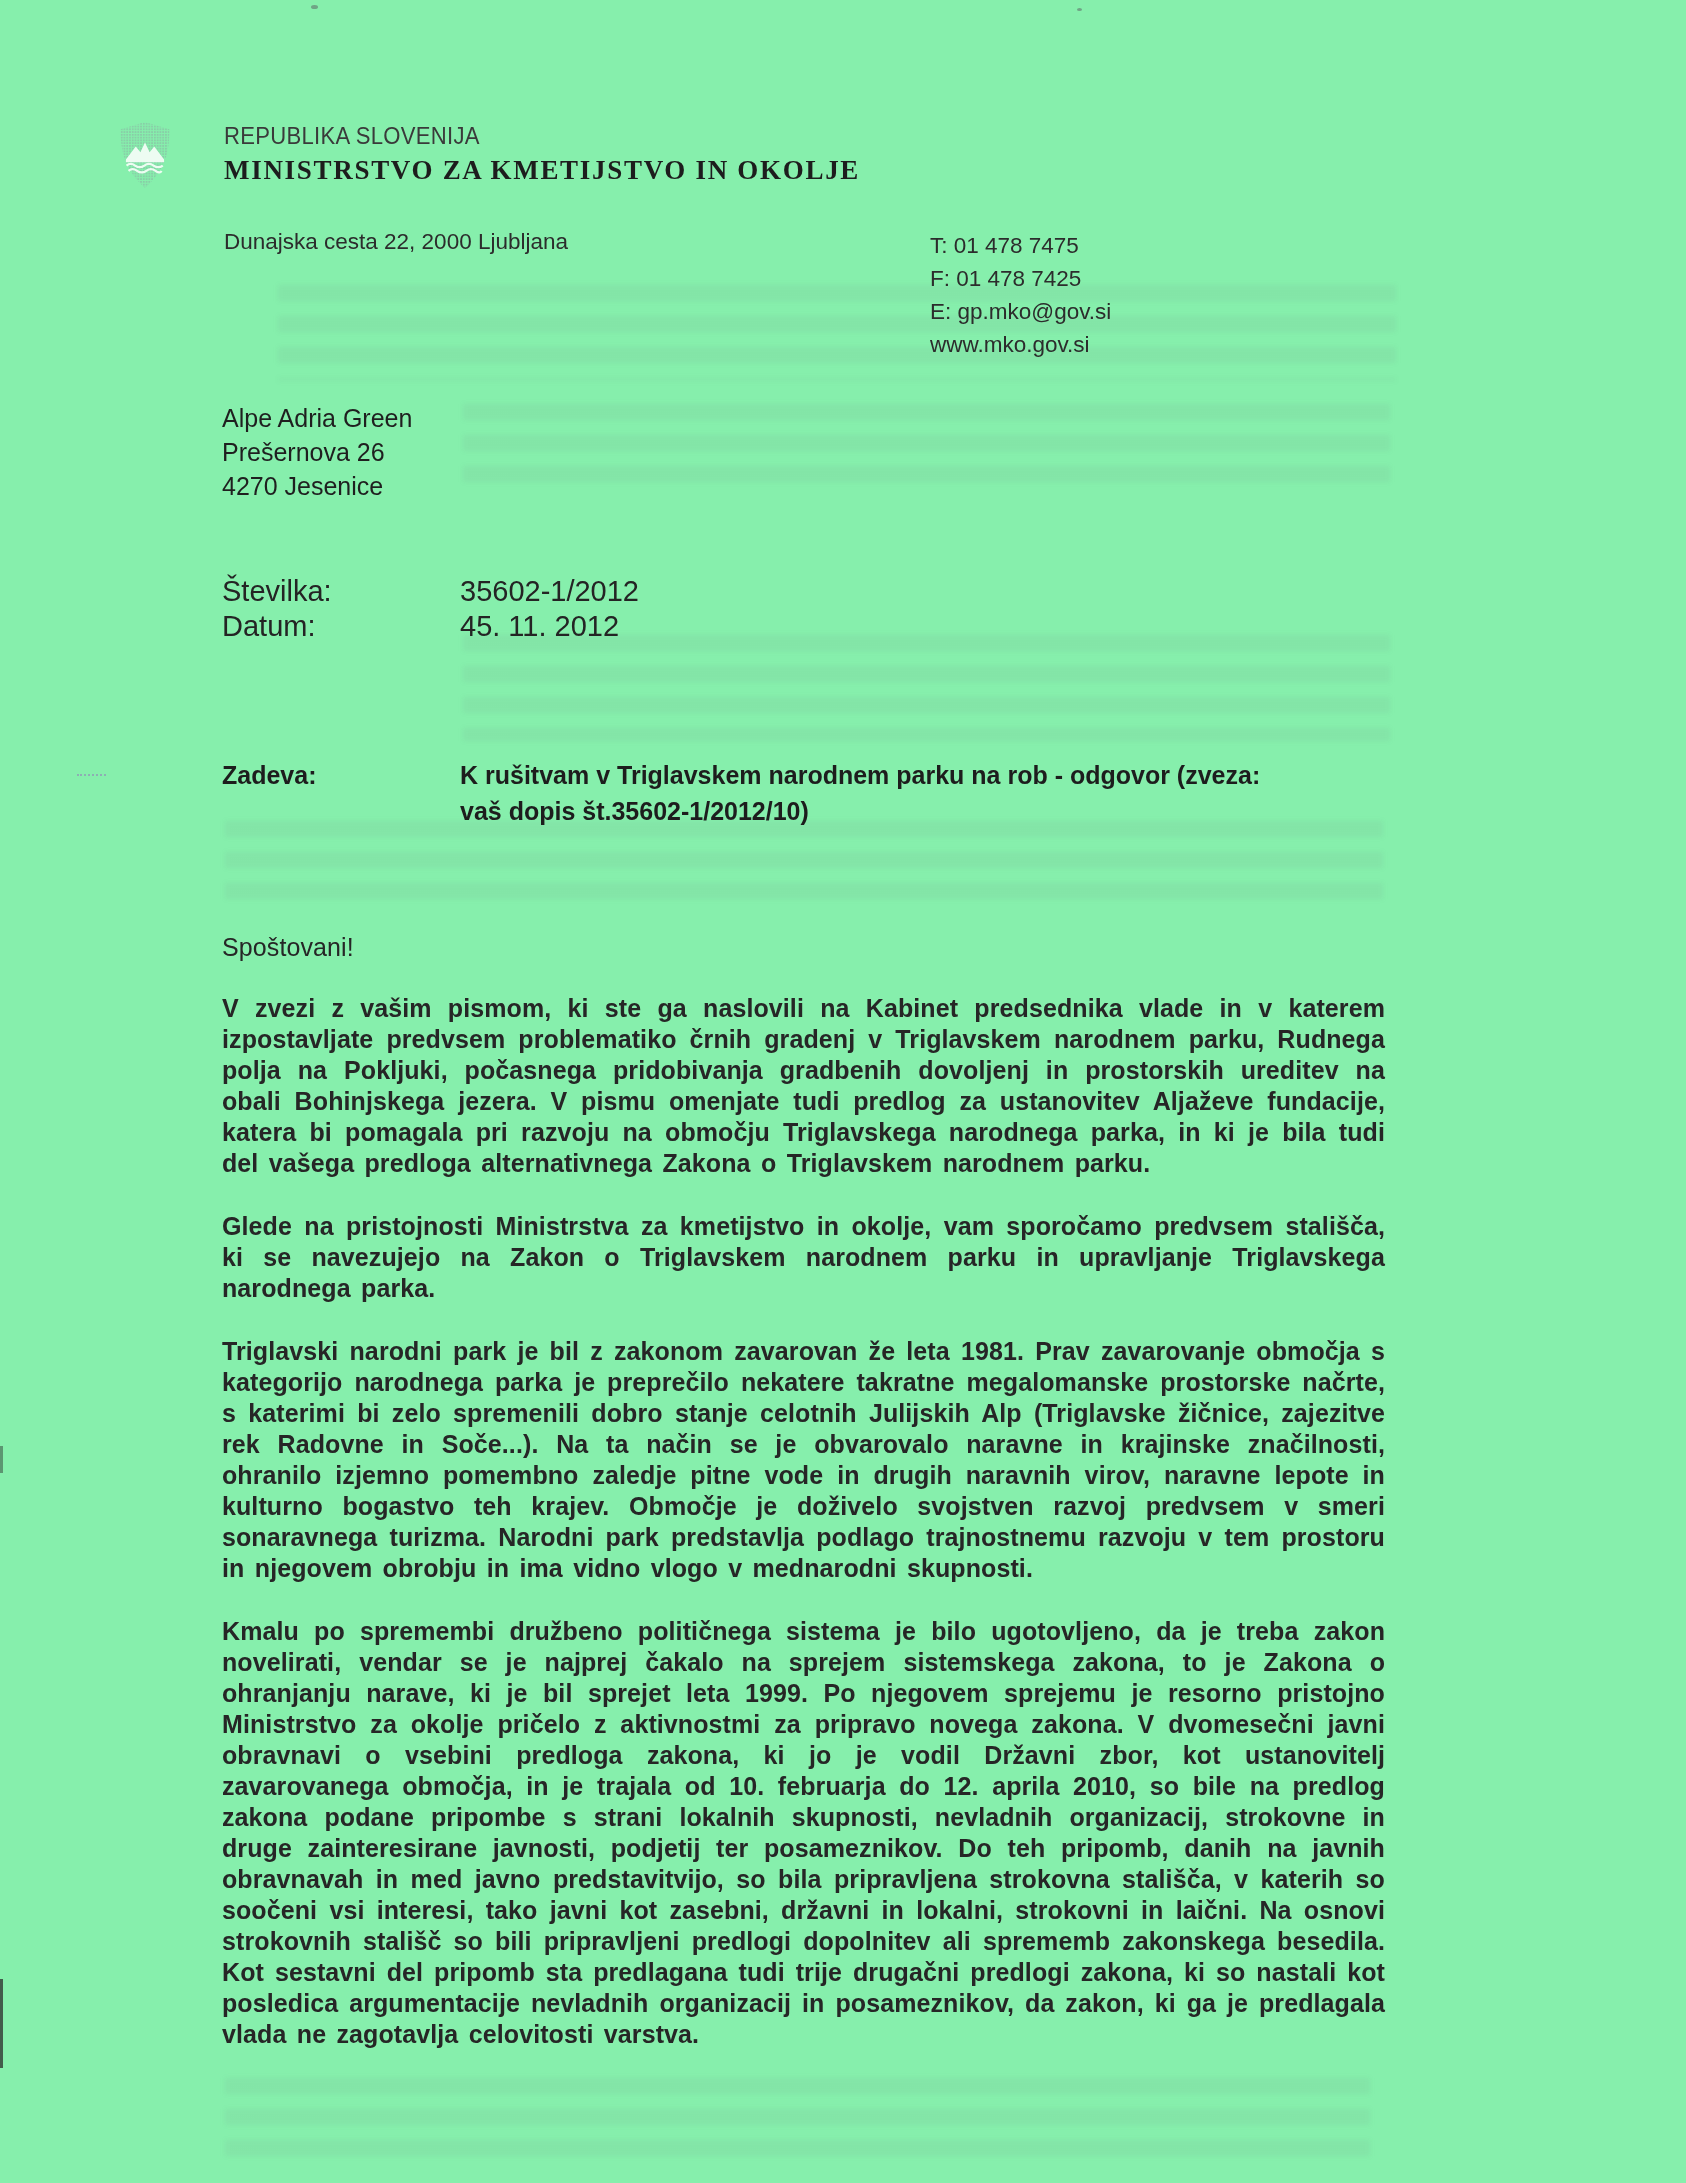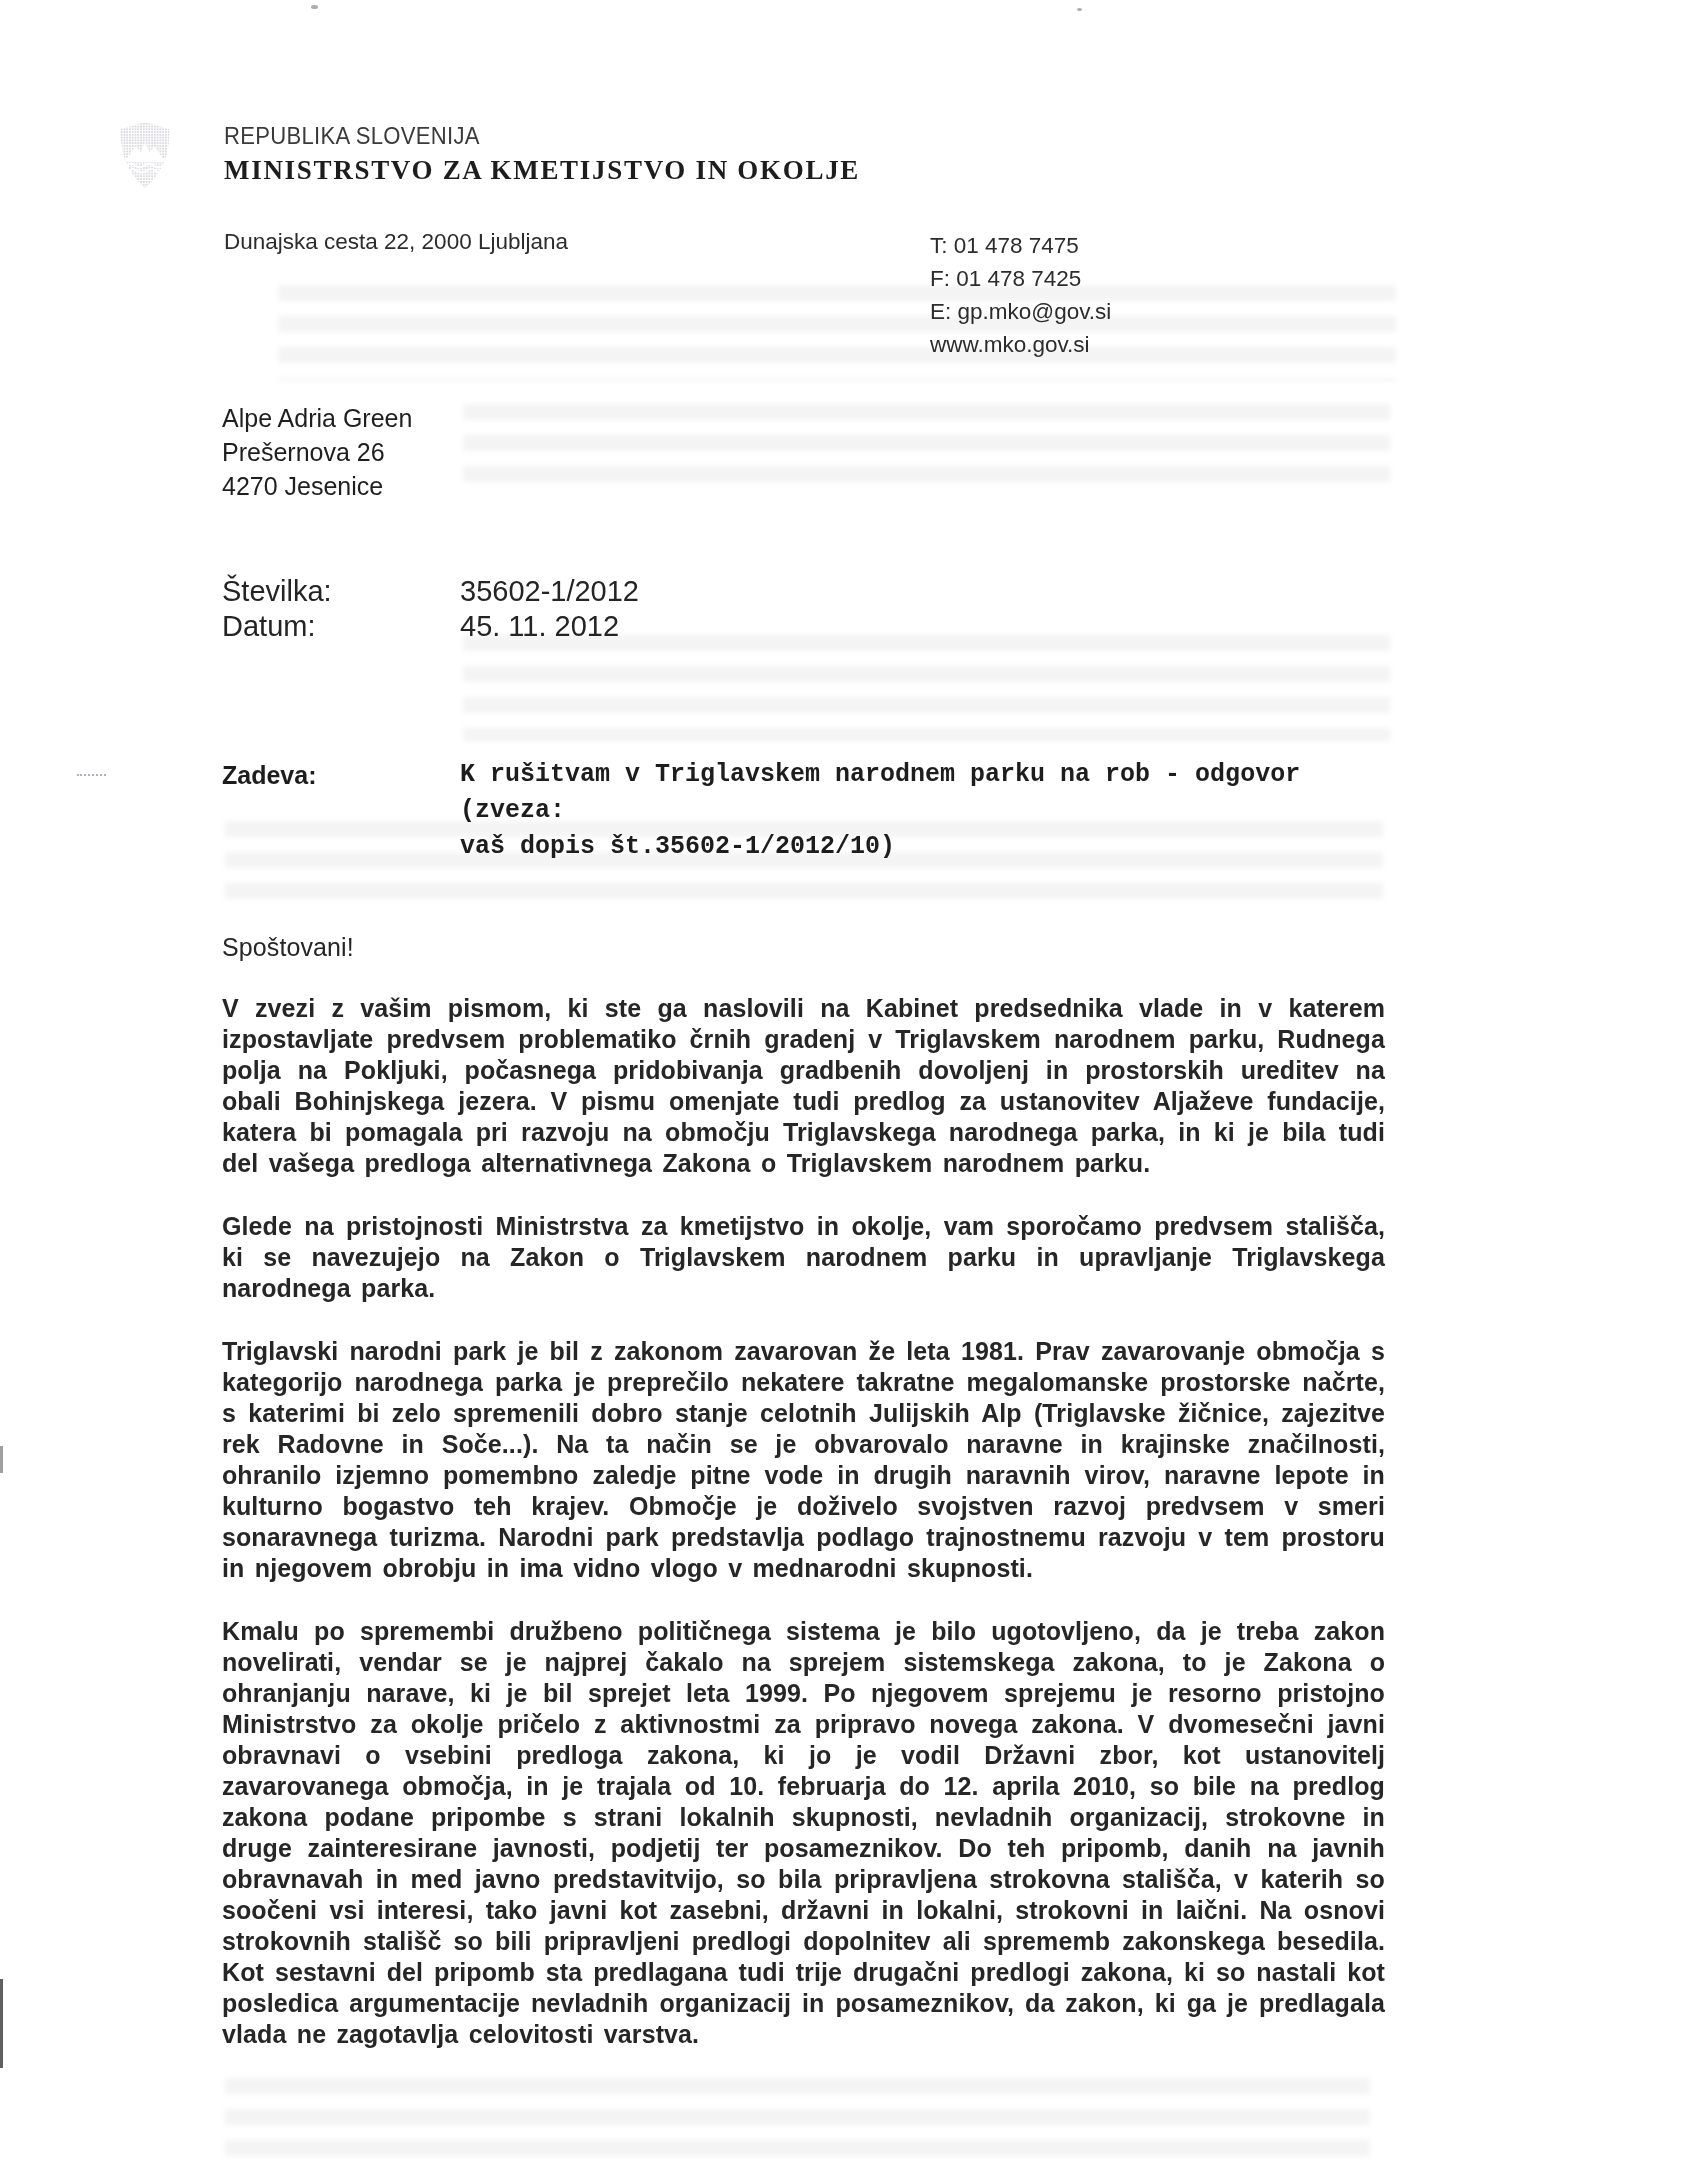--- a/index.html
+++ b/index.html
@@ -5,21 +5,21 @@
   html, body {
     margin: 0;
     padding: 0;
     background: #e8e8e8;
   }
   .page {
     position: relative;
     width: 1687px;
     height: 2183px;
     margin: 0 auto;
-    background: #ffffff;
+    background: #86efac;
     overflow: hidden;
     font-family: "Liberation Sans", sans-serif;
     color: #262626;
   }
 
   
   .coat-of-arms {
     position: absolute;
     left: 118px;
     top: 120px;
@@ -106,21 +106,21 @@
     position: absolute;
     left: 222px;
     top: 757px;
     display: flex;
     font-size: 25px;
     font-weight: bold;
     color: #1d1d1d;
     line-height: 36px;
   }
   .subject-label { width: 238px; }
-  .subject-value { width: 913px; font-family: Liberation Mono, monospace; }
+  .subject-value { width: 913px; }
 
   
   .body-text {
     position: absolute;
     left: 222px;
     top: 932px;
     width: 1163px;
     font-size: 25px;
     line-height: 31px;
     color: #262626;

